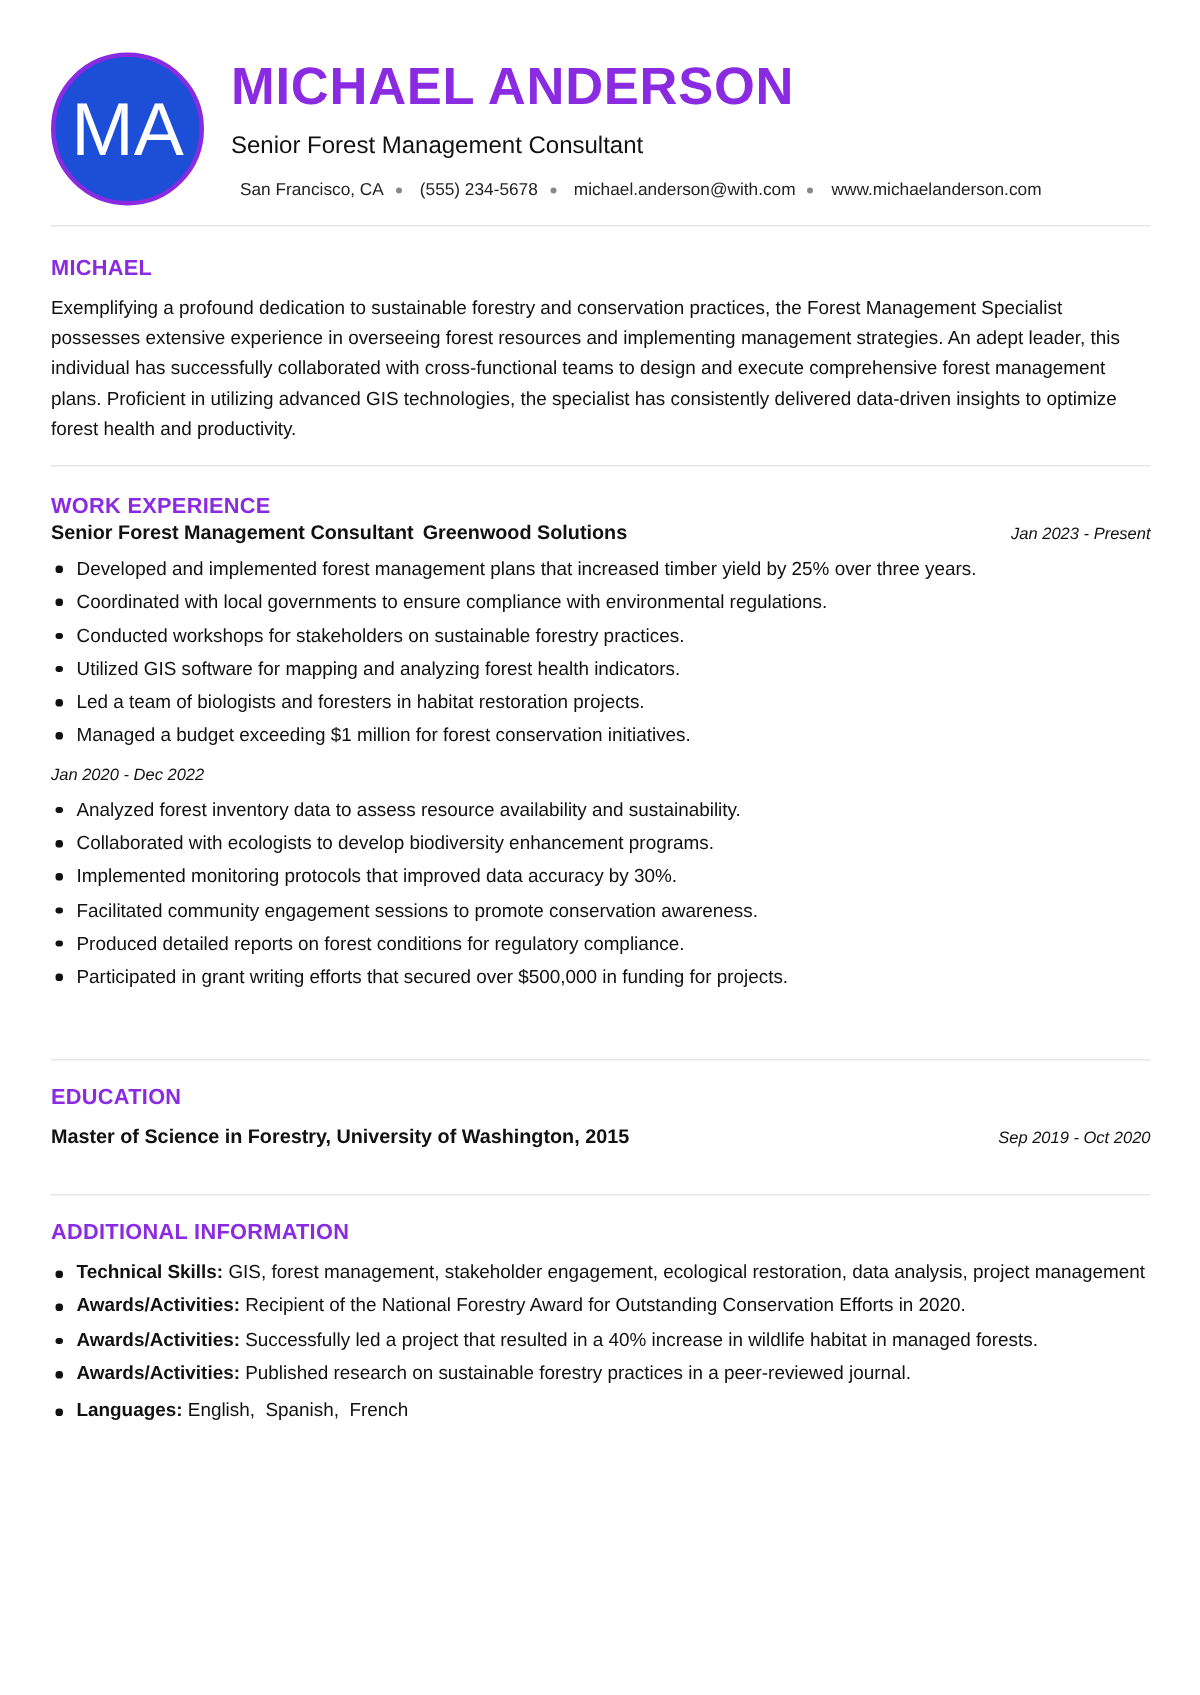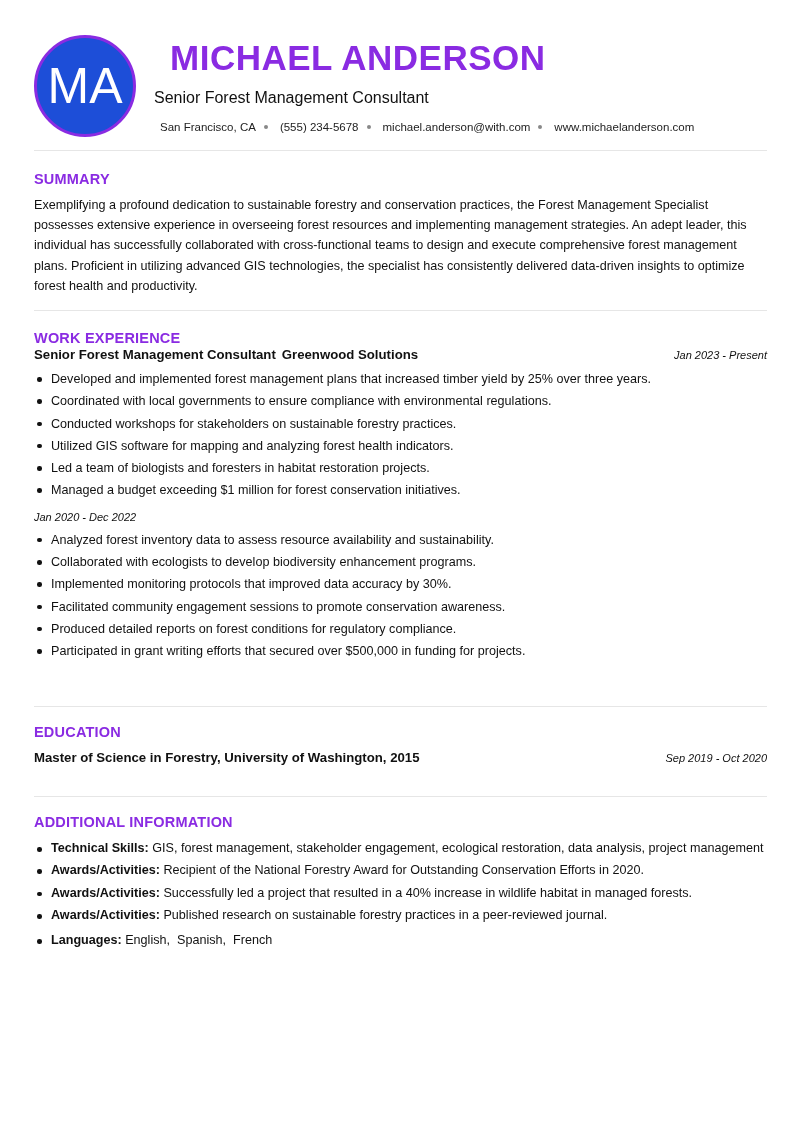--- a/index.html
+++ b/index.html
@@ -15,21 +15,21 @@
     
     .header { position: relative; height: 151px; border-bottom: 1px solid #e6e6e6; }
     .avatar {
       position: absolute; left: 0; top: 35px;
       width: 102px; height: 102px; border-radius: 50%;
       background: #1d4ed8; border: 3px solid #8a2be2;
       display: flex; align-items: center; justify-content: center;
     }
     .avatar span { color: #ffffff; font-size: 50px; font-weight: 400; letter-spacing: 0px; }
     .name {
-      position: absolute; left: 136px; top: 38px;
+      position: absolute; left: 120px; top: 38px;
       font-size: 35px; font-weight: 700; color: #8a2be2; letter-spacing: 0.5px;
     }
     .title {
       position: absolute; left: 120px; top: 89px;
       font-size: 16px; color: #111;
     }
     .contact {
       position: absolute; left: 126px; top: 121px;
       display: flex; align-items: center; font-size: 11.5px; color: #222;
     }
@@ -89,21 +89,21 @@
       <span class="dot"></span>
       <span>(555) 234-5678</span>
       <span class="dot"></span>
       <span>michael.anderson@with.com</span>
       <span class="dot"></span>
       <span>www.michaelanderson.com</span>
     </div>
   </div>
 
   <div class="section summary">
-    <div class="section-title">SUMMARY</div>
+    <div class="section-title">MICHAEL</div>
     <p>Exemplifying a profound dedication to sustainable forestry and conservation practices, the Forest Management Specialist possesses extensive experience in overseeing forest resources and implementing management strategies. An adept leader, this individual has successfully collaborated with cross-functional teams to design and execute comprehensive forest management plans. Proficient in utilizing advanced GIS technologies, the specialist has consistently delivered data-driven insights to optimize forest health and productivity.</p>
   </div>
 
   <div class="section work">
     <div class="section-title">WORK EXPERIENCE</div>
 
     <div class="job">
       <div class="job-head">
         <div class="job-role">
           <span>Senior Forest Management Consultant</span><span class="company">Greenwood Solutions</span>

